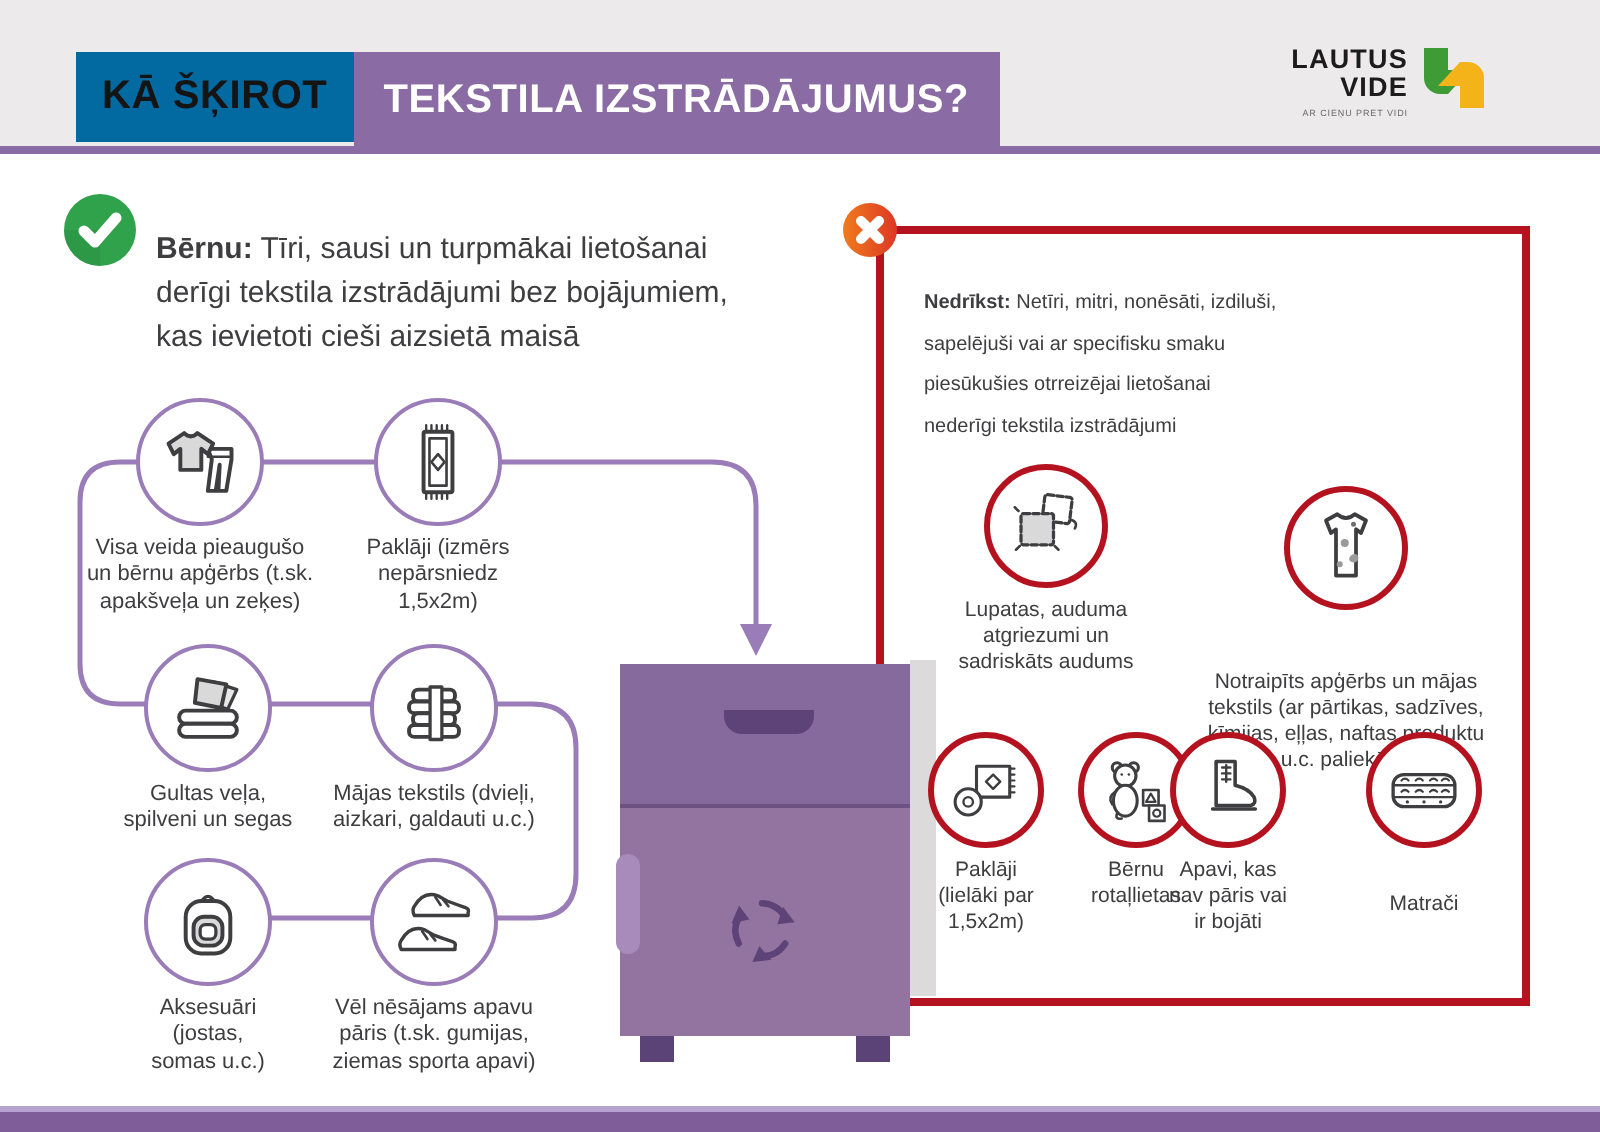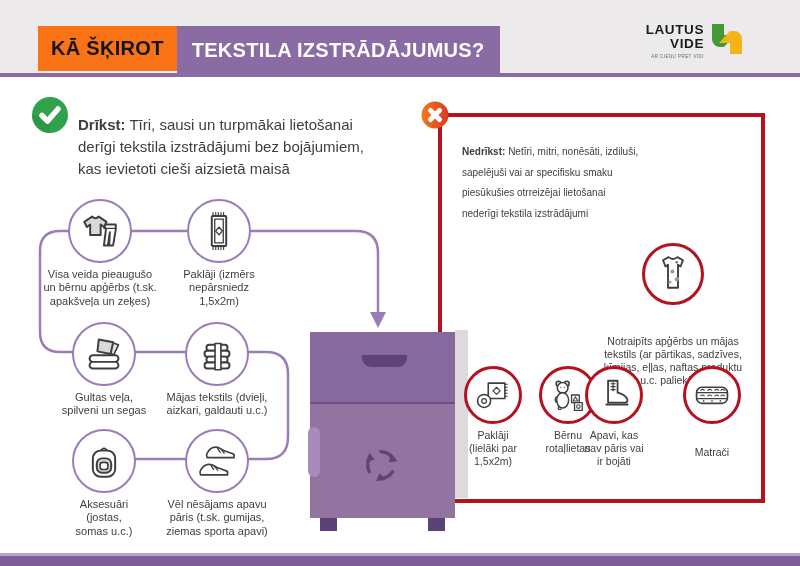--- a/index.html
+++ b/index.html
@@ -2,21 +2,21 @@
 <html><head>
 <meta charset="utf-8">
 <style>
   html,body{margin:0;padding:0;background:#fff;}
   .page{position:relative;width:800px;height:566px;background:#ffffff;overflow:hidden;
         font-family:"Liberation Sans",sans-serif;color:#3e3e41;}
   
   .band{position:absolute;left:0;top:0;width:800px;height:77px;background:#eceaea;
         border-bottom:4px solid #8a6ba3;box-sizing:border-box;z-index:6;}
   .titlerow{position:absolute;left:38px;top:26px;display:flex;align-items:flex-start;z-index:7;}
-  .title-black{height:45px;line-height:45px;background:#f97316;color:#141414;
+  .title-black{height:45px;line-height:45px;background:#0369a1;color:#141414;
         font-size:20px;font-weight:700;padding:0 13px;letter-spacing:.3px;white-space:nowrap;}
   .title-purple{height:49px;line-height:49px;background:#8a6ba3;color:#ffffff;
         font-size:20px;font-weight:700;padding:0 15px;letter-spacing:.3px;white-space:nowrap;}
   .logo{position:absolute;left:630px;top:23px;width:74px;text-align:right;z-index:7;}
   .logo .l1,.logo .l2{font-size:13.5px;font-weight:800;line-height:14px;color:#1c1c1c;letter-spacing:.6px;text-align:right;}
   .logo .tag{font-size:4.5px;color:#6a6a6a;letter-spacing:.45px;margin-top:3px;}
   .logomark{position:absolute;left:709px;top:21px;z-index:7;}
   
   .botline{position:absolute;left:0;top:553px;width:800px;height:3px;background:#b6a3cf;}
   .botbar{position:absolute;left:0;top:556px;width:800px;height:10px;background:#7e5d98;}
@@ -74,21 +74,21 @@
   <svg class="logomark" width="36" height="36" viewBox="0 0 36 36">
     <path d="M3 3 H15 V14 H26 L15 26 H11 A8 8 0 0 1 3 18 Z" fill="#3e9b35"></path>
     <path d="M33 33 H21 V22 H10 L21 10 H25 A8 8 0 0 1 33 18 Z" fill="#f5b31a"></path>
   </svg>
 
   <svg class="badge ok" width="38" height="38" viewBox="0 0 38 38">
     <circle cx="19" cy="19" r="18" fill="#31a24c"></circle>
     <path d="M19 37 A18 18 0 0 1 1 19 L19 19 Z" fill="#2a8f42" opacity="0.5"></path>
     <path d="M11 19.5 L16.5 25 L27 13" stroke="#fff" stroke-width="5.5" fill="none" stroke-linecap="round" stroke-linejoin="round"></path>
   </svg>
-  <p class="intro allowed"><b>Drīkst:</b><span> Tīri, sausi un turpmākai lietošanai
+  <p class="intro allowed"><b>Bērnu:</b><span> Tīri, sausi un turpmākai lietošanai
 derīgi tekstila izstrādājumi bez bojājumiem,
 kas ievietoti cieši aizsietā maisā</span></p>
 
   <div class="redbox"></div>
   <svg class="badge no" width="28" height="28" viewBox="0 0 28 28">
     <defs>
         <linearGradient id="xg" x1="0" y1="0" x2="1" y2="0">
       <stop offset="0" stop-color="#f07b1c"></stop>
           <stop offset="1" stop-color="#dd3726"></stop>
     </linearGradient>
@@ -219,20 +219,33 @@
           <polygon points="35,12 41,20 32,21" fill="#5d4377" stroke="none"></polygon>
         </g>
         <g transform="rotate(240 24 24)">
           <path d="M24 10 A14 14 0 0 1 35.5 16.5"></path>
           <polygon points="35,12 41,20 32,21" fill="#5d4377" stroke="none"></polygon>
         </g>
       </g>
     </svg>
   </div>
 
+  <div class="flow-item" style="left:523px;top:232px;">
+    <div class="circ no">
+      <svg width="40" height="40" viewBox="0 0 64 64" fill="none" stroke="#3e3e41" stroke-width="2.6" stroke-linejoin="round" stroke-linecap="round">
+        <rect x="30" y="8" width="22" height="21" rx="2" transform="rotate(7 41 18)" stroke-dasharray="5 2.5" fill="#fff"></rect>
+        <path d="M52 27 Q58 29 55 34" stroke-width="2"></path>
+        <rect x="12" y="22" width="26" height="25" rx="2" fill="#d9d9d9" stroke-dasharray="5 2.5"></rect>
+        <path d="M10 20 L7 17 M39 48 L42 51 M11 48 L8 51" stroke-width="2"></path>
+      </svg>
+    </div>
+    <div class="cap sm">Lupatas, auduma
+atgriezumi un
+sadriskāts audums</div>
+  </div>
 
   <div class="flow-item" style="left:673px;top:243px;gap:25px;">
     <div class="circ no">
       <svg width="40" height="40" viewBox="0 0 64 64" fill="none" stroke="#3e3e41" stroke-width="3" stroke-linejoin="round" stroke-linecap="round">
         <path d="M16 10 L25 5 Q32 11 39 5 L48 10 L44 20 L40 17 V54 H24 V17 L20 20 Z" fill="#fff"></path>
         <circle cx="31" cy="28" r="3.2" fill="#9a9a9a" stroke="none"></circle>
         <path d="M36 38 q5 -3 6 2 q-1 5 -6 3 q-3 -2 0 -5" fill="#9a9a9a" stroke="none"></path>
         <circle cx="27" cy="45" r="2.4" fill="#9a9a9a" stroke="none"></circle>
         <circle cx="38" cy="13" r="2" fill="#6e6e6e" stroke="none"></circle>
       </svg>

